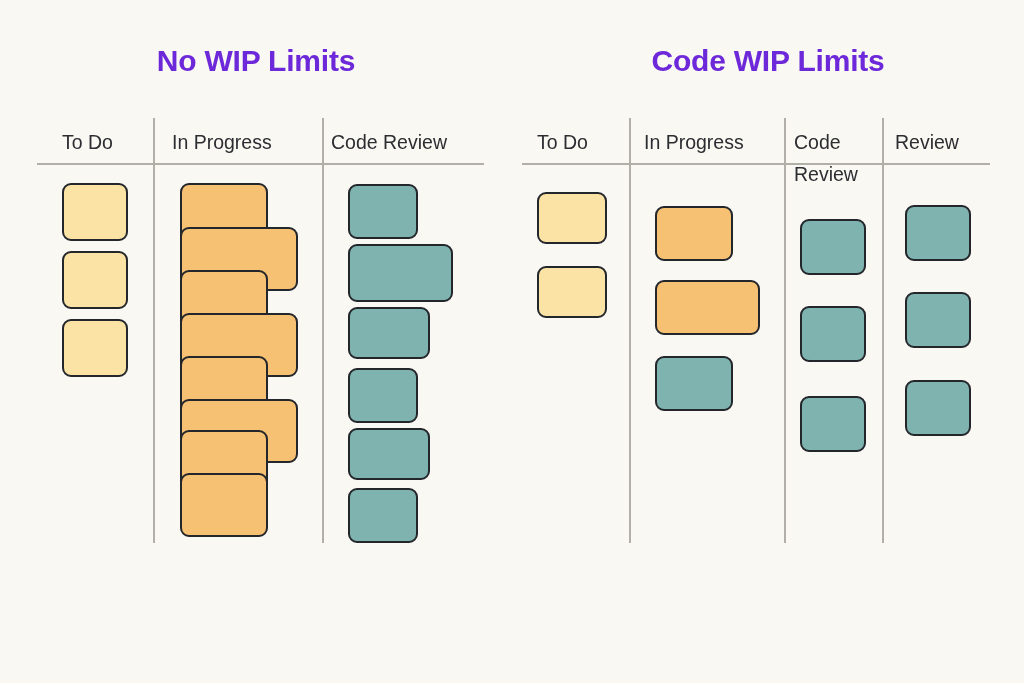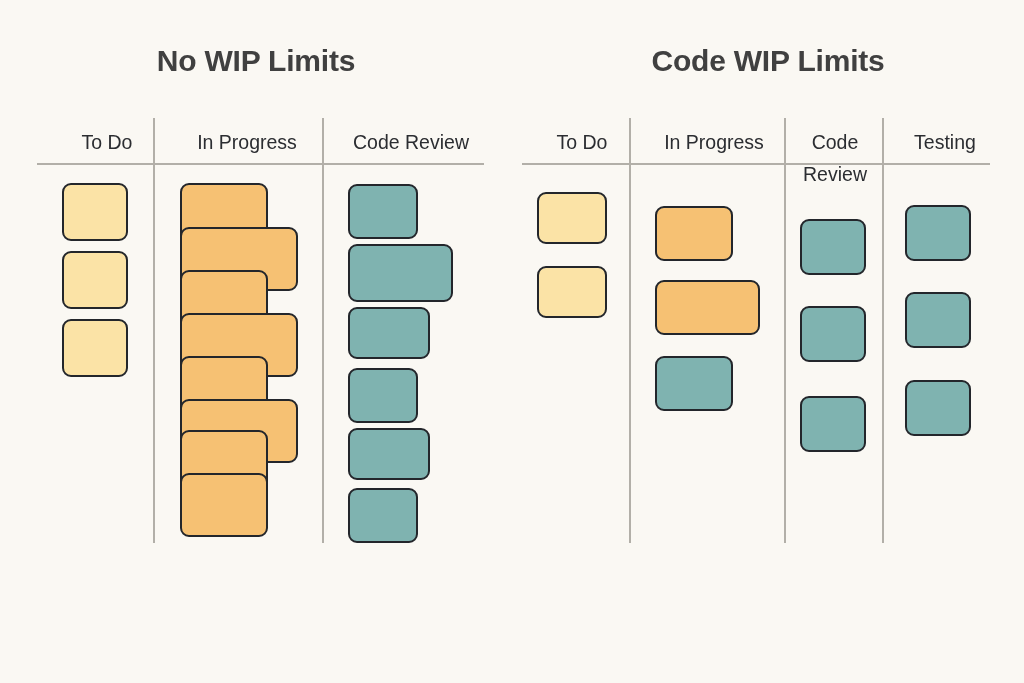--- a/index.html
+++ b/index.html
@@ -27,33 +27,32 @@
     top: 0;
     height: 683px;
   }
   .panel-title {
     position: absolute;
     top: 44px;
     width: 100%;
     text-align: center;
     font-size: 30px;
     font-weight: bold;
-    color: #404040;
+    color: #6d28d9;
     letter-spacing: -0.2px;
     line-height: 1.1;
   }
 
   
   .col-head {
     position: absolute;
     font-size: 19.5px;
     color: #2b2d31;
     line-height: 1.62;
     font-weight: normal;
-    text-align: center;
   }
 
   
   .hrule {
     position: absolute;
     height: 1.6px;
     background: #b2afa8;
   }
   .vrule {
     position: absolute;
@@ -110,21 +109,21 @@
   <div class="card review" style="left:348px; top:428px; width:82px;  height:52px;"></div>
   <div class="card review" style="left:348px; top:488px; width:70px;  height:55px;"></div>
 
   <div class="panel" style="left:512px; width:512px;">
     <div class="panel-title">Code WIP Limits</div>
   </div>
 
   <div class="col-head" style="left:537px; top:127px; width:90px;">To Do</div>
   <div class="col-head" style="left:644px; top:127px; width:140px;">In Progress</div>
   <div class="col-head" style="left:794px; top:127px; width:82px;">Code Review</div>
-  <div class="col-head" style="left:895px; top:127px; width:100px;">Testing</div>
+  <div class="col-head" style="left:895px; top:127px; width:100px;">Review</div>
 
   <div class="hrule" style="left:522px; top:163px; width:468px;"></div>
   <div class="vrule" style="left:629px; top:118px; height:425px;"></div>
   <div class="vrule" style="left:784px; top:118px; height:425px;"></div>
   <div class="vrule" style="left:882px; top:118px; height:425px;"></div>
 
   <div class="card todo" style="left:537px; top:192px; width:70px; height:52px;"></div>
   <div class="card todo" style="left:537px; top:266px; width:70px; height:52px;"></div>
 
   <div class="card prog" style="left:655px; top:206px; width:78px;  height:55px;"></div>

